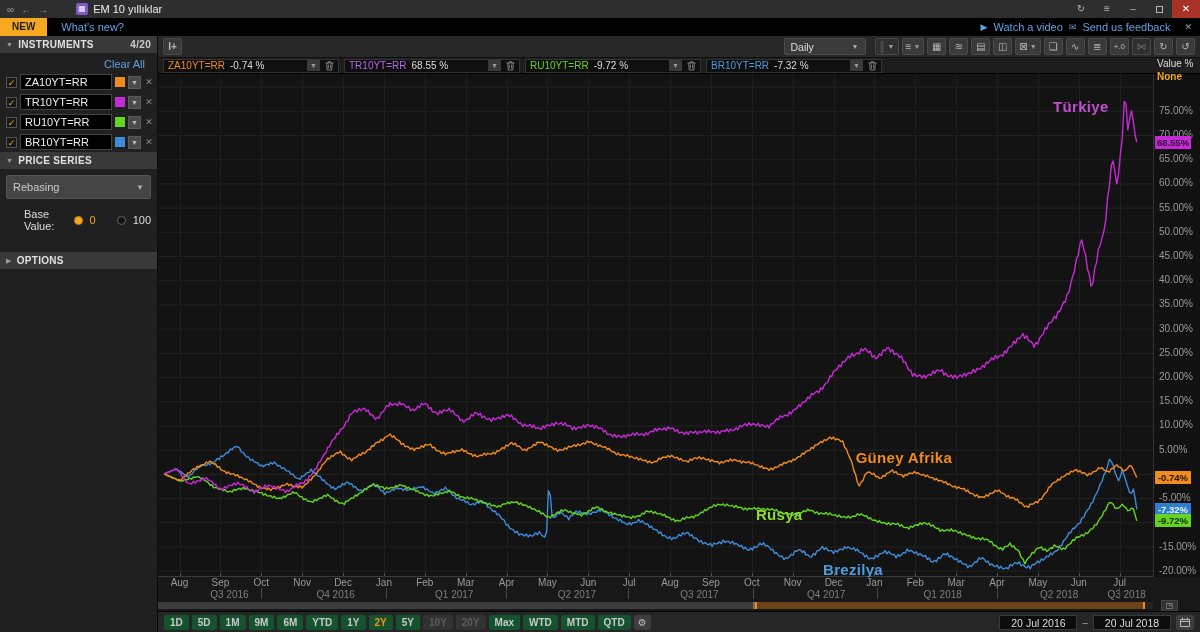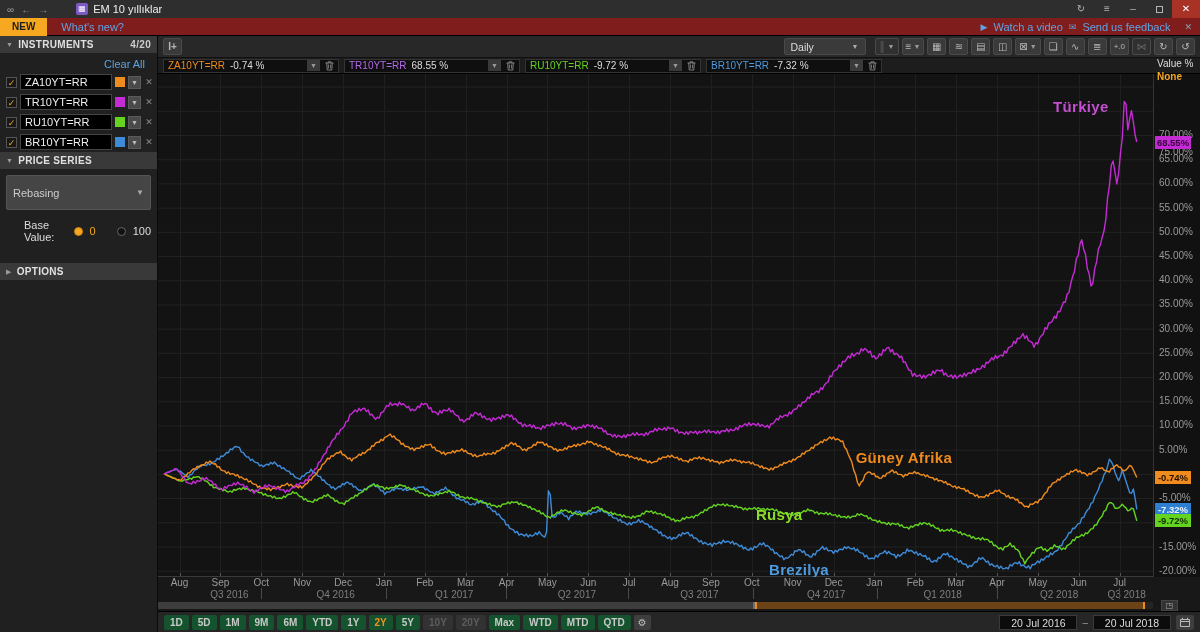--- a/index.html
+++ b/index.html
@@ -11,21 +11,21 @@
   .tb-left{display:flex;align-items:center;gap:7px;padding-left:7px}
   .navico{color:#9a9a9a;font-size:10px}
   .appicon{width:12px;height:12px;background:#7d59c4;border-radius:2px;color:#fff;font-size:8px;line-height:12px;text-align:center;margin-left:28px}
   .tb-title{margin-left:5px;color:#eee}
   .tb-right{margin-left:auto;display:flex;align-items:center}
   .wbtn{width:26px;height:18px;text-align:center;line-height:18px;color:#b5b5b5;font-size:10px}
   .wbtn.close{background:#a93226;color:#fff;width:28px}
   .sq{display:inline-block;width:7px;height:7px;border:1px solid #b5b5b5;vertical-align:middle}
 
   
-  .notifbar{height:18px;background:#7f1d1d;display:flex;align-items:center;font-size:11px;border-bottom:1px solid #000}
+  .notifbar{height:18px;background:#000000;display:flex;align-items:center;font-size:11px;border-bottom:1px solid #000}
   .newbadge{background:#f6a821;color:#1d1d1d;font-weight:700;font-size:10px;padding:0 12px;height:18px;line-height:18px}
   .nlink{color:#5ea2e2;margin-left:14px}
   .nb-right{margin-left:auto;display:flex;align-items:center;gap:6px;padding-right:8px}
   .nb-right .ic{color:#5ea2e2;font-size:9px}
   .nb-close{color:#8aa2b8;font-size:9px;margin-left:8px}
 
   
   .main{display:flex;height:596px}
   .sidebar{width:158px;background:#202020;border-right:1px solid #0a0a0a;flex:none;font-size:11px}
   .content{flex:1;display:flex;flex-direction:column;background:#181818;min-width:0}
@@ -37,21 +37,21 @@
   .clearall{color:#5ea2e2;text-align:right;padding:5px 12px 2px;font-size:11px}
   .irow{display:flex;align-items:center;gap:3px;padding:2px 3px 2px 6px}
   .chk{width:11px;height:11px;background:#181818;border:1px solid #555;color:#f6a821;font-size:9px;line-height:10px;text-align:center;flex:none}
   .iinput{flex:1;min-width:0;height:16px;background:#000;border:1px solid #444;color:#eee;font-size:11px;padding:0 4px}
   .swatch{width:10px;height:10px;flex:none}
   .chevbox{width:13px;height:13px;background:#4a4a4a;border:1px solid #5a5a5a;color:#bbb;font-size:7px;text-align:center;line-height:12px;flex:none}
   .xdel{color:#888;font-size:9px;width:10px;text-align:center;flex:none}
   .addrow{padding:2px 3px 7px 20px}
   .addinput{width:102px;height:16px;background:#0a0a0a;border:1px solid #3a3a3a;color:#ddd;font-size:11px;padding:0 4px}
   .addinput::placeholder{color:#666}
-  .dropdown{margin:6px;height:35px;background:#454545;border:1px solid #555;border-radius:2px;color:#ccc;display:flex;align-items:center;padding:0 6px;font-size:11px}
+  .dropdown{margin:6px;height:24px;background:#454545;border:1px solid #555;border-radius:2px;color:#ccc;display:flex;align-items:center;padding:0 6px;font-size:11px}
   .dd-ar{margin-left:auto;font-size:8px;color:#aaa}
   .bvrow{display:flex;align-items:center;gap:7px;padding:3px 6px 12px 24px;color:#ddd;font-size:11px}
   .radio{width:9px;height:9px;border-radius:50%;border:1px solid #666;background:#111;flex:none}
   .radio.sel{background:#f6a821;border-color:#c87f12}
   .bv0{color:#f6a821}
   .gap8{height:8px}
 
   
   .ctoolbar{height:22px;background:#282828;display:flex;align-items:center;padding:0 5px;gap:2px;border-bottom:1px solid #101010}
   .tbtn{height:17px;min-width:19px;background:#3a3a3a;border:1px solid #4a4a4a;border-radius:2px;color:#b8b8b8;font-size:10px;display:flex;align-items:center;justify-content:center;padding:0 3px;gap:2px}
@@ -374,26 +374,26 @@
               <line x1="962.5" y1="499" x2="962.5" y2="503" stroke="#555" stroke-width="1"></line>
               <line x1="0" y1="502.5" x2="995" y2="502.5" stroke="#3a3a3a" stroke-width="1"></line>
               <path d="M6.0 399.9L7.8 399.2L9.7 398.2L11.5 397.8L13.4 396.8L15.2 396.3L17.0 395.8L18.9 395.0L20.7 397.2L22.6 397.2L24.4 399.2L26.2 400.4L28.1 400.8L29.9 403.5L31.8 400.8L33.6 400.6L35.4 397.9L37.3 395.6L39.1 395.4L40.9 391.9L42.8 392.7L44.6 391.1L46.5 391.1L48.3 391.7L50.1 389.4L52.0 390.9L53.8 388.2L55.7 388.1L57.5 387.0L59.3 384.4L61.2 385.4L63.0 382.0L64.9 382.5L66.7 380.7L68.5 378.5L70.4 378.8L72.2 375.0L74.1 375.7L75.9 373.4L77.7 372.5L79.6 373.0L81.4 373.4L83.3 378.1L85.1 378.4L86.9 381.0L88.8 383.1L90.6 383.0L92.5 386.5L94.3 385.3L96.1 387.6L98.0 388.6L99.8 388.8L101.6 391.9L103.5 391.0L105.3 392.7L107.2 391.1L109.0 390.1L110.8 391.0L112.7 388.4L114.5 390.1L116.4 388.1L118.2 390.0L120.0 392.2L121.9 391.5L123.7 394.6L125.6 393.7L127.4 395.8L129.2 397.1L131.1 397.1L132.9 400.4L134.8 399.9L136.6 402.9L138.4 403.8L140.3 404.4L142.1 405.5L144.0 401.9L145.8 402.4L147.6 399.9L149.5 398.6L151.3 398.4L153.1 395.1L155.0 398.7L156.8 398.5L158.7 400.6L160.5 402.4L162.3 402.4L164.2 406.3L166.0 406.0L167.9 408.9L169.7 410.3L171.5 410.8L173.4 414.1L175.2 412.9L177.1 415.6L178.9 414.1L180.7 412.5L182.6 412.7L184.4 409.6L186.3 410.8L188.1 408.5L189.9 408.1L191.8 410.2L193.6 409.6L195.5 413.1L197.3 412.4L199.1 414.9L201.0 416.4L202.8 416.0L204.7 417.5L206.5 414.6L208.3 415.3L210.2 413.5L212.0 411.5L213.8 411.7L215.7 409.6L217.5 412.6L219.4 412.6L221.2 414.2L223.0 416.9L224.9 416.6L226.7 420.5L228.6 418.0L230.4 418.1L232.2 417.6L234.1 415.1L235.9 416.4L237.8 413.5L239.6 414.6L241.4 414.8L243.3 414.4L245.1 416.6L247.0 414.5L248.8 416.6L250.6 415.9L252.5 415.2L254.3 415.9L256.2 413.3L258.0 415.1L259.8 413.2L261.7 413.2L263.5 413.2L265.4 412.7L267.2 415.9L269.0 414.9L270.9 417.0L272.7 418.1L274.5 418.1L276.4 420.7L278.2 417.6L280.1 418.5L281.9 416.8L283.7 415.3L285.6 416.0L287.4 413.0L289.3 416.1L291.1 416.5L292.9 418.6L294.8 421.5L296.6 421.2L298.5 424.9L300.3 424.1L302.1 425.6L304.0 426.4L305.8 425.5L307.7 428.7L309.5 427.5L311.3 430.4L313.2 430.8L315.0 429.5L316.9 430.9L318.7 427.9L320.5 429.3L322.4 427.5L324.2 426.7L326.1 429.2L327.9 428.9L329.7 433.2L331.6 433.2L333.4 435.4L335.2 437.5L337.1 437.0L338.9 440.8L340.8 440.0L342.6 443.2L344.4 445.2L346.3 446.2L348.1 451.0L350.0 450.6L351.8 454.4L353.6 455.1L355.5 455.8L357.3 458.8L359.2 457.4L361.0 461.1L362.8 460.0L364.7 460.6L366.5 462.1L368.4 460.1L370.2 463.0L372.0 460.8L373.9 462.2L375.7 461.4L377.6 458.8L379.4 460.7L381.2 457.6L383.1 460.4L384.9 462.1L386.8 463.0L388.6 457.8L390.4 416.8L392.3 421.1L394.1 442.5L395.9 443.2L397.8 442.8L399.6 439.0L401.5 440.1L403.3 438.1L405.1 440.3L407.0 442.4L408.8 441.9L410.7 445.8L412.5 441.7L414.3 441.5L416.2 439.8L418.0 436.9L419.9 438.8L421.7 437.0L423.5 439.5L425.4 438.8L427.2 438.6L429.1 440.7L430.9 438.8L432.7 440.5L434.6 438.2L436.4 438.1L438.3 438.6L440.1 436.0L441.9 437.6L443.8 435.0L445.6 437.2L447.4 438.6L449.3 438.2L451.1 441.7L453.0 440.6L454.8 443.6L456.6 444.1L458.5 444.1L460.3 446.9L462.2 445.2L464.0 448.4L465.8 448.2L467.7 449.5L469.5 450.9L471.4 448.5L473.2 450.8L475.0 448.4L476.9 448.5L478.7 448.1L480.6 445.4L482.4 448.5L484.2 446.8L486.1 449.1L487.9 450.0L489.8 450.0L491.6 453.4L493.4 452.1L495.3 455.4L497.1 455.5L499.0 456.2L500.8 459.1L502.6 457.9L504.5 461.9L506.3 461.3L508.1 462.7L510.0 464.5L511.8 462.8L513.7 465.7L515.5 463.4L517.3 464.5L519.2 463.1L521.0 460.3L522.9 462.0L524.7 458.7L526.5 460.1L528.4 458.8L530.2 458.5L532.1 462.0L533.9 460.6L535.7 464.2L537.6 463.9L539.4 465.3L541.3 468.0L543.1 466.5L544.9 470.0L546.8 468.4L548.6 469.8L550.5 470.8L552.3 469.4L554.1 472.4L556.0 469.0L557.8 470.1L559.7 469.4L561.5 467.9L563.3 469.7L565.2 466.1L567.0 468.3L568.8 467.5L570.7 467.4L572.5 469.4L574.4 467.2L576.2 470.4L578.0 469.2L579.9 470.7L581.7 472.6L583.6 471.2L585.4 474.9L587.2 473.2L589.1 475.6L590.9 476.3L592.8 474.0L594.6 475.9L596.4 472.4L598.3 473.6L600.1 471.6L602.0 469.3L603.8 470.9L605.6 468.8L607.5 472.1L609.3 471.5L611.2 473.0L613.0 475.9L614.8 475.2L616.7 479.6L618.5 478.7L620.4 481.1L622.2 482.7L624.0 481.9L625.9 485.7L627.7 483.6L629.5 484.3L631.4 482.8L633.2 480.3L635.1 481.2L636.9 476.7L638.7 477.4L640.6 475.6L642.4 475.8L644.3 478.4L646.1 476.9L647.9 481.1L649.8 480.6L651.6 482.8L653.5 483.1L655.3 479.6L657.1 481.0L659.0 476.7L660.8 476.5L662.7 474.8L664.5 472.3L666.3 475.6L668.2 473.7L670.0 476.7L671.9 476.6L673.7 476.6L675.5 479.4L677.4 476.3L679.2 478.0L681.1 475.5L682.9 475.2L684.7 475.9L686.6 472.7L688.4 474.5L690.2 472.7L692.1 474.4L693.9 475.2L695.8 473.7L697.6 477.0L699.4 475.1L701.3 478.1L703.1 478.9L705.0 479.2L706.8 482.9L708.6 481.2L710.5 484.9L712.3 484.5L714.2 484.2L716.0 484.9L717.8 481.3L719.7 483.1L721.5 480.0L723.4 479.4L725.2 478.8L727.0 476.7L728.9 479.8L730.7 477.5L732.6 479.7L734.4 480.6L736.2 480.4L738.1 484.0L739.9 480.6L741.8 482.3L743.6 480.4L745.4 478.6L747.3 479.2L749.1 475.0L750.9 477.4L752.8 476.3L754.6 477.4L756.5 479.4L758.3 477.8L760.1 481.3L762.0 479.5L763.8 481.4L765.7 482.4L767.5 481.5L769.3 485.4L771.2 484.0L773.0 487.5L774.9 488.0L776.7 486.3L778.5 487.7L780.4 483.4L782.2 484.4L784.1 481.3L785.9 479.6L787.7 480.9L789.6 479.1L791.4 483.0L793.3 481.9L795.1 483.8L796.9 485.7L798.8 484.5L800.6 488.3L802.4 486.5L804.3 489.3L806.1 490.3L808.0 490.1L809.8 493.8L811.6 491.4L813.5 492.5L815.3 489.9L817.2 487.7L819.0 488.0L820.8 483.7L822.7 485.3L824.5 483.6L826.4 485.4L828.2 488.1L830.0 487.1L831.9 491.3L833.7 489.8L835.6 492.0L837.4 492.7L839.2 491.2L841.1 494.5L842.9 492.1L844.8 494.8L846.6 494.6L848.4 493.6L850.3 494.8L852.1 490.5L854.0 492.0L855.8 489.4L857.6 488.7L859.5 489.8L861.3 487.7L863.1 492.0L865.0 490.8L866.8 492.6L868.7 493.8L870.5 491.8L872.3 494.8L874.2 490.5L876.0 490.9L877.9 489.4L879.7 487.0L881.5 488.7L883.4 484.9L885.2 486.3L887.1 483.9L888.9 482.1L890.7 482.8L892.6 478.9L894.4 480.7L896.3 477.9L898.1 477.0L899.9 476.1L901.8 471.6L903.6 471.9L905.5 466.7L907.3 465.2L909.1 462.6L911.0 458.5L912.8 458.8L914.7 454.3L916.5 454.5L918.3 452.1L920.2 449.6L922.0 449.4L923.8 444.0L925.7 443.4L927.5 439.0L929.4 436.1L931.2 434.4L933.0 429.4L934.9 428.4L936.7 422.5L938.6 419.3L940.4 415.5L942.2 409.8L944.1 407.3L945.9 400.9L947.8 398.1L949.6 392.2L951.4 385.2L953.3 387.6L955.1 391.3L957.0 398.3L958.8 402.8L960.6 406.7L962.5 402.2L964.3 395.9L966.2 401.7L968.0 407.2L969.8 413.0L971.7 418.7L973.5 419.3L975.4 415.0L977.2 424.8L978.8 435.3" fill="none" stroke="#3e8bd8" stroke-width="1.4" stroke-linejoin="round"></path>
               <path d="M6.0 399.9L7.8 400.7L9.7 401.4L11.5 402.3L13.4 402.7L15.2 404.0L17.0 404.5L18.9 405.5L20.7 406.9L22.6 406.6L24.4 407.3L26.2 405.7L28.1 405.7L29.9 405.6L31.8 404.0L33.6 405.3L35.4 403.0L37.3 403.4L39.1 402.7L40.9 402.6L42.8 404.9L44.6 403.9L46.5 406.6L48.3 407.1L50.1 408.4L52.0 411.2L53.8 410.8L55.7 413.9L57.5 413.3L59.3 414.2L61.2 415.4L63.0 414.3L64.9 416.8L66.7 415.6L68.5 417.3L70.4 418.0L72.2 417.0L74.1 418.2L75.9 415.5L77.7 416.3L79.6 415.2L81.4 414.3L83.3 415.6L85.1 413.5L86.9 415.2L88.8 414.5L90.6 415.4L92.5 417.0L94.3 415.6L96.1 417.9L98.0 416.6L99.8 417.8L101.6 418.9L103.5 418.4L105.3 421.1L107.2 419.8L109.0 421.7L110.8 422.0L112.7 421.6L114.5 423.8L116.4 422.3L118.2 424.6L120.0 424.3L121.9 424.0L123.7 424.7L125.6 422.1L127.4 423.3L129.2 420.8L131.1 420.3L132.9 420.1L134.8 417.8L136.6 419.4L138.4 418.7L140.3 421.2L142.1 422.6L144.0 422.8L145.8 425.8L147.6 424.7L149.5 427.2L151.3 427.3L153.1 427.6L155.0 428.3L156.8 425.5L158.7 426.7L160.5 424.7L162.3 424.0L164.2 424.0L166.0 421.3L167.9 422.5L169.7 420.3L171.5 422.3L173.4 424.0L175.2 424.1L177.1 427.4L178.9 426.5L180.7 428.8L182.6 429.1L184.4 428.9L186.3 430.6L188.1 426.9L189.9 427.4L191.8 425.2L193.6 423.9L195.5 424.1L197.3 421.1L199.1 422.0L201.0 419.3L202.8 418.6L204.7 417.8L206.5 415.1L208.3 415.8L210.2 412.8L212.0 412.6L213.8 411.1L215.7 410.0L217.5 412.3L219.4 410.7L221.2 412.7L223.0 412.6L224.9 413.0L226.7 415.5L228.6 413.3L230.4 415.1L232.2 413.6L234.1 413.5L235.9 413.9L237.8 411.6L239.6 412.9L241.4 410.7L243.3 411.1L245.1 412.2L247.0 411.8L248.8 414.4L250.6 413.2L252.5 415.2L254.3 415.3L256.2 415.3L258.0 417.7L259.8 416.6L261.7 419.1L263.5 418.9L265.4 419.7L267.2 421.6L269.0 420.2L270.9 422.5L272.7 421.1L274.5 421.7L276.4 421.9L278.2 419.7L280.1 421.1L281.9 418.8L283.7 419.5L285.6 418.9L287.4 417.5L289.3 418.7L291.1 416.2L292.9 418.0L294.8 418.2L296.6 418.9L298.5 421.4L300.3 420.5L302.1 423.3L304.0 422.7L305.8 423.4L307.7 424.6L309.5 422.9L311.3 425.0L313.2 423.5L315.0 424.9L316.9 425.7L318.7 425.3L320.5 428.0L322.4 426.6L324.2 428.7L326.1 428.8L327.9 428.6L329.7 430.8L331.6 429.2L333.4 431.8L335.2 431.2L337.1 431.7L338.9 433.2L340.8 431.5L342.6 432.9L344.4 430.2L346.3 430.0L348.1 429.9L350.0 427.9L351.8 429.8L353.6 427.7L355.5 428.7L357.3 428.2L359.2 428.0L361.0 430.5L362.8 429.0L364.7 431.3L366.5 431.0L368.4 431.4L370.2 433.6L372.0 432.4L373.9 435.4L375.7 434.7L377.6 435.9L379.4 437.5L381.2 436.6L383.1 439.8L384.9 439.0L386.8 441.4L388.6 442.8L390.4 442.5L392.3 444.0L394.1 441.0L395.9 441.6L397.8 439.8L399.6 438.0L401.5 438.7L403.3 435.8L405.1 437.2L407.0 435.8L408.8 436.6L410.7 438.4L412.5 437.1L414.3 439.8L416.2 438.5L418.0 439.7L419.9 440.7L421.7 439.8L423.5 442.1L425.4 439.3L427.2 439.8L429.1 438.5L430.9 436.4L432.7 437.0L434.6 433.7L436.4 434.6L438.3 433.0L440.1 432.9L441.9 435.4L443.8 434.5L445.6 437.7L447.4 437.0L449.3 438.1L451.1 439.3L453.0 438.0L454.8 440.6L456.6 439.1L458.5 440.6L460.3 441.2L462.2 440.5L464.0 442.9L465.8 441.1L467.7 443.1L469.5 442.9L471.4 442.9L473.2 444.5L475.0 441.9L476.9 443.7L478.7 442.1L480.6 441.7L482.4 442.0L484.2 439.1L486.1 440.0L487.9 437.0L489.8 437.5L491.6 438.0L493.4 436.8L495.3 439.4L497.1 437.8L499.0 439.7L500.8 439.9L502.6 439.4L504.5 441.6L506.3 440.2L508.1 443.0L510.0 442.9L511.8 443.8L513.7 446.0L515.5 444.7L517.3 447.5L519.2 446.2L521.0 447.0L522.9 446.6L524.7 443.9L526.5 445.4L528.4 442.9L530.2 443.8L532.1 443.6L533.9 442.2L535.7 443.9L537.6 441.1L539.4 441.7L541.3 439.9L543.1 438.2L544.9 438.7L546.8 435.5L548.6 436.6L550.5 434.2L552.3 433.3L554.1 433.2L556.0 430.7L557.8 432.3L559.7 430.1L561.5 430.8L563.3 431.1L565.2 429.9L567.0 432.1L568.8 430.1L570.7 431.7L572.5 431.9L574.4 431.4L576.2 433.4L578.0 431.5L579.9 433.7L581.7 433.2L583.6 433.7L585.4 435.7L587.2 434.1L589.1 436.1L590.9 434.3L592.8 434.7L594.6 435.1L596.4 433.4L598.3 435.6L600.1 433.7L602.0 435.0L603.8 435.2L605.6 434.5L607.5 436.6L609.3 434.4L611.2 436.0L613.0 435.3L614.8 435.0L616.7 437.0L618.5 435.6L620.4 438.4L622.2 437.7L624.0 438.7L625.9 440.1L627.7 438.6L629.5 441.1L631.4 439.5L633.2 440.7L635.1 441.3L636.9 439.6L638.7 441.3L640.6 438.5L642.4 439.4L644.3 438.1L646.1 436.6L647.9 437.7L649.8 435.0L651.6 436.8L653.5 436.3L655.3 437.1L657.1 439.2L659.0 437.8L660.8 440.4L662.7 438.9L664.5 439.5L666.3 440.0L668.2 438.4L670.0 440.8L671.9 439.1L673.7 440.9L675.5 441.2L677.4 440.6L679.2 442.9L681.1 441.1L682.9 443.3L684.7 442.9L686.6 442.5L688.4 444.0L690.2 442.0L692.1 444.1L693.9 442.4L695.8 442.2L697.6 442.4L699.4 439.7L701.3 441.3L703.1 439.7L705.0 441.2L706.8 442.1L708.6 441.7L710.5 444.8L712.3 443.6L714.2 446.1L716.0 446.3L717.8 446.2L719.7 448.4L721.5 446.6L723.4 449.1L725.2 448.5L727.0 448.9L728.9 450.5L730.7 448.6L732.6 451.0L734.4 449.1L736.2 449.8L738.1 450.5L739.9 449.2L741.8 452.1L743.6 450.8L745.4 453.1L747.3 453.7L749.1 453.2L750.9 455.0L752.8 452.1L754.6 453.2L756.5 451.5L758.3 450.6L760.1 451.5L762.0 448.8L763.8 450.6L765.7 448.6L767.5 449.1L769.3 450.5L771.2 449.2L773.0 452.2L774.9 451.0L776.7 453.2L778.5 454.5L780.4 454.2L782.2 457.3L784.1 455.4L785.9 457.2L787.7 456.4L789.6 455.5L791.4 457.1L793.3 454.8L795.1 457.3L796.9 456.4L798.8 457.1L800.6 459.1L802.4 457.8L804.3 460.8L806.1 459.5L808.0 460.9L809.8 462.0L811.6 461.1L813.5 464.1L815.3 462.6L817.2 464.7L819.0 464.7L820.8 463.9L822.7 465.9L824.5 463.6L826.4 465.8L828.2 465.2L830.0 465.6L831.9 468.2L833.7 467.5L835.6 471.5L837.4 471.2L839.2 473.0L841.1 474.9L842.9 473.7L844.8 476.1L846.6 472.6L848.4 472.6L850.3 471.6L852.1 469.0L854.0 472.8L855.8 471.8L857.6 475.1L859.5 475.7L861.3 477.7L863.1 483.3L865.0 484.8L866.8 489.9L868.7 486.1L870.5 483.8L872.3 482.3L874.2 478.4L876.0 479.2L877.9 475.2L879.7 474.2L881.5 473.8L883.4 472.8L885.2 476.1L887.1 474.7L888.9 477.4L890.7 475.9L892.6 473.7L894.4 474.5L896.3 470.8L898.1 472.8L899.9 472.6L901.8 473.3L903.6 475.7L905.5 474.0L907.3 475.1L909.1 471.7L911.0 470.5L912.8 469.4L914.7 465.7L916.5 466.5L918.3 463.0L920.2 463.3L922.0 462.4L923.8 460.6L925.7 462.0L927.5 458.8L929.4 459.6L931.2 457.3L933.0 454.9L934.9 454.8L936.7 450.9L938.6 451.0L940.4 446.9L942.2 444.2L944.1 442.3L945.9 437.4L947.8 436.2L949.6 431.0L951.4 428.6L953.3 428.8L955.1 430.0L957.0 434.2L958.8 434.2L960.6 434.0L962.5 432.2L964.3 430.2L966.2 432.7L968.0 433.9L969.8 436.8L971.7 436.2L973.5 434.1L975.4 435.0L977.2 441.2L978.8 446.9" fill="none" stroke="#64d420" stroke-width="1.4" stroke-linejoin="round"></path>
               <path d="M6.0 399.9L7.8 400.7L9.7 401.8L11.5 402.4L13.4 403.4L15.2 404.3L17.0 404.4L18.9 405.9L20.7 405.4L22.6 406.5L24.4 404.6L26.2 402.2L28.1 402.1L29.9 398.9L31.8 398.9L33.6 396.5L35.4 394.8L37.3 395.3L39.1 392.3L40.9 393.5L42.8 391.2L44.6 390.8L46.5 390.7L48.3 388.0L50.1 389.1L52.0 387.1L53.8 388.9L55.7 390.0L57.5 389.8L59.3 393.2L61.2 392.6L63.0 395.8L64.9 396.6L66.7 397.0L68.5 399.4L70.4 397.9L72.2 400.3L74.1 399.6L75.9 400.1L77.7 401.9L79.6 400.7L81.4 403.7L83.3 402.9L85.1 404.5L86.9 405.7L88.8 405.0L90.6 408.0L92.5 406.9L94.3 409.3L96.1 410.2L98.0 410.4L99.8 413.4L101.6 412.1L103.5 414.5L105.3 414.0L107.2 413.9L109.0 415.7L110.8 414.0L112.7 416.6L114.5 414.4L116.4 414.3L118.2 414.7L120.0 412.4L121.9 414.0L123.7 411.3L125.6 411.6L127.4 410.8L129.2 409.2L131.1 411.8L132.9 410.3L134.8 412.5L136.6 412.3L138.4 412.0L140.3 413.8L142.1 411.8L144.0 414.0L145.8 412.0L147.6 410.0L149.5 409.3L151.3 405.7L153.1 406.2L155.0 402.7L156.8 401.4L158.7 399.6L160.5 395.7L162.3 395.3L164.2 390.7L166.0 389.7L167.9 387.2L169.7 384.2L171.5 385.0L173.4 381.6L175.2 382.3L177.1 380.1L178.9 378.7L180.7 379.1L182.6 377.1L184.4 380.8L186.3 380.7L188.1 382.7L189.9 384.8L191.8 384.0L193.6 387.0L195.5 384.1L197.3 383.9L199.1 382.6L201.0 380.2L202.8 381.4L204.7 378.5L206.5 379.6L208.3 377.5L210.2 375.5L212.0 375.6L213.8 371.7L215.7 372.2L217.5 369.2L219.4 368.1L221.2 368.3L223.0 365.3L224.9 366.6L226.7 363.3L228.6 362.7L230.4 361.5L232.2 360.0L234.1 363.2L235.9 361.9L237.8 364.8L239.6 366.0L241.4 366.7L243.3 370.3L245.1 369.3L247.0 372.5L248.8 372.4L250.6 373.0L252.5 375.2L254.3 373.9L256.2 376.5L258.0 374.2L259.8 374.2L261.7 374.3L263.5 371.7L265.4 373.3L267.2 370.5L269.0 371.1L270.9 370.7L272.7 370.2L274.5 373.9L276.4 373.2L278.2 376.5L280.1 376.9L281.9 377.4L283.7 379.7L285.6 378.0L287.4 380.8L289.3 379.0L291.1 378.6L292.9 379.1L294.8 376.8L296.6 378.7L298.5 376.5L300.3 377.0L302.1 376.8L304.0 374.8L305.8 377.6L307.7 376.4L309.5 379.1L311.3 379.7L313.2 379.7L315.0 382.3L316.9 380.5L318.7 382.9L320.5 382.1L322.4 381.1L324.2 381.7L326.1 379.1L327.9 381.1L329.7 379.3L331.6 379.9L333.4 380.4L335.2 378.3L337.1 380.0L338.9 376.8L340.8 377.0L342.6 375.7L344.4 373.5L346.3 374.6L348.1 371.2L350.0 372.0L351.8 369.9L353.6 368.4L355.5 370.7L357.3 369.2L359.2 372.4L361.0 372.1L362.8 373.8L364.7 376.3L366.5 375.0L368.4 376.8L370.2 374.0L372.0 374.0L373.9 373.0L375.7 370.3L377.6 371.3L379.4 367.9L381.2 368.7L383.1 368.3L384.9 368.5L386.8 371.3L388.6 369.8L390.4 372.8L392.3 372.4L394.1 373.3L395.9 375.6L397.8 374.6L399.6 377.3L401.5 375.5L403.3 376.0L405.1 376.1L407.0 373.7L408.8 375.2L410.7 372.2L412.5 373.0L414.3 372.4L416.2 370.8L418.0 372.5L419.9 369.9L421.7 371.6L423.5 370.2L425.4 369.2L427.2 370.1L429.1 367.0L430.9 368.5L432.7 367.6L434.6 368.9L436.4 370.7L438.3 369.5L440.1 372.5L441.9 371.0L443.8 372.6L445.6 373.3L447.4 372.6L449.3 375.6L451.1 374.3L453.0 377.2L454.8 377.8L456.6 378.2L458.5 380.8L460.3 379.1L462.2 381.6L464.0 380.6L465.8 380.8L467.7 382.2L469.5 380.6L471.4 383.4L473.2 382.2L475.0 383.5L476.9 384.6L478.7 383.5L480.6 386.1L482.4 384.3L484.2 386.2L486.1 386.5L487.9 386.2L489.8 388.8L491.6 387.0L493.4 389.1L495.3 388.2L497.1 387.4L499.0 387.5L500.8 384.2L502.6 385.4L504.5 383.2L506.3 383.1L508.1 383.5L510.0 381.4L511.8 383.2L513.7 381.2L515.5 383.1L517.3 383.8L519.2 383.2L521.0 385.9L522.9 384.5L524.7 386.9L526.5 386.9L528.4 386.8L530.2 388.2L532.1 385.1L533.9 386.3L535.7 384.3L537.6 383.9L539.4 384.8L541.3 382.8L543.1 385.2L544.9 383.4L546.8 384.9L548.6 386.0L550.5 385.0L552.3 387.6L554.1 385.8L556.0 387.6L557.8 387.8L559.7 387.5L561.5 389.9L563.3 387.5L565.2 388.9L567.0 387.3L568.8 386.5L570.7 387.4L572.5 385.0L574.4 387.0L576.2 385.5L578.0 386.0L579.9 387.5L581.7 386.5L583.6 389.1L585.4 387.3L587.2 388.5L589.1 388.5L590.9 387.5L592.8 389.9L594.6 388.3L596.4 390.7L598.3 390.9L600.1 391.1L602.0 393.4L603.8 391.9L605.6 394.5L607.5 393.8L609.3 394.6L611.2 396.2L613.0 394.0L614.8 395.7L616.7 393.3L618.5 393.3L620.4 392.7L622.2 390.3L624.0 391.4L625.9 388.5L627.7 389.4L629.5 388.2L631.4 386.7L633.2 388.0L635.1 385.1L636.9 386.1L638.7 384.0L640.6 382.6L642.4 382.6L644.3 379.2L646.1 380.2L647.9 377.4L649.8 376.8L651.6 376.4L653.5 373.4L655.3 374.4L657.1 370.9L659.0 370.9L660.8 369.7L662.7 367.4L664.5 368.7L666.3 365.5L668.2 366.6L670.0 364.8L671.9 363.1L673.7 365.0L675.5 363.1L677.4 365.8L679.2 364.8L681.1 365.7L682.9 367.6L684.7 366.9L686.6 373.3L688.4 375.3L690.2 380.3L692.1 384.4L693.9 388.3L695.8 396.4L697.6 400.5L699.4 408.2L701.3 412.0L703.1 408.1L705.0 406.6L706.8 401.1L708.6 399.3L710.5 397.9L712.3 398.5L714.2 400.4L716.0 399.4L717.8 402.7L719.7 402.5L721.5 404.4L723.4 404.1L725.2 401.5L727.0 402.4L728.9 399.1L730.7 398.9L732.6 397.4L734.4 395.9L736.2 398.8L738.1 397.7L739.9 400.3L741.8 400.4L743.6 400.8L745.4 403.0L747.3 400.3L749.1 401.4L750.9 399.3L752.8 399.1L754.6 399.6L756.5 397.6L758.3 399.5L760.1 398.7L762.0 400.4L763.8 401.2L765.7 400.3L767.5 402.7L769.3 401.1L771.2 403.3L773.0 403.6L774.9 403.7L776.7 406.0L778.5 404.5L780.4 407.0L782.2 406.4L784.1 407.0L785.9 408.8L787.7 407.7L789.6 410.7L791.4 410.0L793.3 411.7L795.1 413.0L796.9 412.0L798.8 414.5L800.6 412.7L802.4 414.4L804.3 414.7L806.1 414.5L808.0 417.4L809.8 416.2L811.6 419.2L813.5 419.3L815.3 419.9L817.2 422.2L819.0 420.7L820.8 423.5L822.7 422.7L824.5 423.0L826.4 423.3L828.2 420.8L830.0 422.3L831.9 419.3L833.7 419.4L835.6 418.5L837.4 416.2L839.2 417.6L841.1 415.9L842.9 418.7L844.8 419.4L846.6 420.0L848.4 422.9L850.3 421.5L852.1 424.3L854.0 423.5L855.8 423.9L857.6 426.0L859.5 425.2L861.3 428.9L863.1 428.5L865.0 430.7L866.8 432.7L868.7 432.1L870.5 433.3L872.3 429.9L874.2 430.4L876.0 429.3L877.9 427.6L879.7 428.9L881.5 425.4L883.4 425.3L885.2 422.0L887.1 419.2L888.9 418.0L890.7 413.1L892.6 412.7L894.4 409.4L896.3 408.4L898.1 407.9L899.9 405.1L901.8 406.1L903.6 402.9L905.5 402.7L907.3 401.7L909.1 399.4L911.0 400.3L912.8 397.2L914.7 397.9L916.5 396.3L918.3 395.5L920.2 398.0L922.0 396.6L923.8 399.2L925.7 398.7L927.5 399.7L929.4 401.8L931.2 399.3L933.0 400.4L934.9 397.8L936.7 397.5L938.6 396.7L940.4 393.8L942.2 394.6L944.1 393.6L945.9 396.0L947.8 396.8L949.6 397.2L951.4 398.2L953.3 394.5L955.1 394.5L957.0 392.0L958.8 390.8L960.6 393.0L962.5 393.2L964.3 396.0L966.2 396.8L968.0 395.9L969.8 394.0L971.7 391.4L973.5 392.4L975.4 396.0L977.2 400.0L978.8 403.5" fill="none" stroke="#f08b1e" stroke-width="1.4" stroke-linejoin="round"></path>
               <path d="M6.0 399.9L7.8 399.2L9.7 398.6L11.5 397.8L13.4 396.6L15.2 396.4L17.0 394.5L18.9 395.6L20.7 397.5L22.6 399.5L24.4 403.1L26.2 403.7L28.1 408.0L29.9 408.9L31.8 409.4L33.6 410.0L35.4 407.2L37.3 409.4L39.1 406.7L40.9 407.2L42.8 406.8L44.6 404.1L46.5 405.6L48.3 403.4L50.1 406.0L52.0 406.7L53.8 407.1L55.7 410.9L57.5 410.0L59.3 414.0L61.2 414.1L63.0 415.1L64.9 416.0L66.7 412.6L68.5 414.3L70.4 411.4L72.2 411.4L74.1 411.5L75.9 409.0L77.7 411.1L79.6 408.0L81.4 410.2L83.3 410.9L85.1 410.3L86.9 413.7L88.8 412.2L90.6 415.8L92.5 416.1L94.3 416.7L96.1 419.4L98.0 415.9L99.8 417.4L101.6 414.5L103.5 413.7L105.3 413.9L107.2 410.9L109.0 413.3L110.8 410.8L112.7 412.0L114.5 413.2L116.4 412.2L118.2 415.4L120.0 413.4L121.9 415.8L123.7 415.9L125.6 415.7L127.4 418.6L129.2 416.0L131.1 417.4L132.9 414.9L134.8 413.4L136.6 413.6L138.4 409.9L140.3 411.5L142.1 408.8L144.0 409.3L145.8 409.1L147.6 405.6L149.5 406.5L151.3 402.1L153.1 401.3L155.0 398.7L156.8 395.0L158.7 394.3L160.5 388.5L162.3 387.7L164.2 383.7L166.0 380.3L167.9 379.1L169.7 373.2L171.5 372.8L173.4 367.9L175.2 365.5L177.1 364.2L178.9 359.3L180.7 360.1L182.6 355.3L184.4 354.6L186.3 352.2L188.1 347.4L189.9 347.2L191.8 340.7L193.6 339.9L195.5 337.7L197.3 335.9L199.1 337.9L201.0 334.3L202.8 336.8L204.7 334.6L206.5 334.2L208.3 337.5L210.2 336.0L212.0 341.0L213.8 340.2L215.7 343.0L217.5 345.4L219.4 343.1L221.2 344.1L223.0 338.7L224.9 338.1L226.7 335.3L228.6 331.5L230.4 332.5L232.2 328.6L234.1 331.4L235.9 330.2L237.8 329.8L239.6 331.8L241.4 328.1L243.3 330.9L245.1 329.7L247.0 331.3L248.8 333.7L250.6 332.2L252.5 336.8L254.3 335.0L256.2 336.7L258.0 335.4L259.8 332.0L261.7 333.6L263.5 329.2L265.4 330.8L267.2 329.4L269.0 330.1L270.9 334.8L272.7 333.5L274.5 338.2L276.4 337.6L278.2 338.6L280.1 340.8L281.9 336.8L283.7 339.1L285.6 335.8L287.4 336.5L289.3 336.8L291.1 334.2L292.9 338.0L294.8 336.5L296.6 340.2L298.5 341.5L300.3 342.0L302.1 346.6L304.0 345.5L305.8 348.2L307.7 346.1L309.5 344.6L311.3 345.3L313.2 340.5L315.0 342.0L316.9 338.3L318.7 339.2L320.5 340.9L322.4 339.3L324.2 343.7L326.1 342.0L327.9 344.6L329.7 345.5L331.6 344.3L333.4 347.5L335.2 343.8L337.1 345.7L338.9 344.4L340.8 343.2L342.6 345.1L344.4 341.3L346.3 343.6L348.1 340.8L350.0 340.6L351.8 342.7L353.6 340.9L355.5 345.4L357.3 344.4L359.2 347.3L361.0 349.4L362.8 348.7L364.7 352.7L366.5 350.1L368.4 352.3L370.2 351.8L372.0 350.7L373.9 353.6L375.7 351.0L377.6 354.4L379.4 353.6L381.2 354.0L383.1 355.6L384.9 351.8L386.8 354.0L388.6 351.0L390.4 351.3L392.3 351.9L394.1 349.2L395.9 351.8L397.8 348.2L399.6 349.9L401.5 350.1L403.3 348.5L405.1 351.4L407.0 348.6L408.8 351.7L410.7 351.7L412.5 352.2L414.3 355.7L416.2 353.0L418.0 355.7L419.9 353.4L421.7 353.2L423.5 354.1L425.4 351.0L427.2 353.7L429.1 350.7L430.9 351.5L432.7 352.6L434.6 351.1L436.4 354.4L438.3 351.7L440.1 354.2L441.9 354.3L443.8 354.1L445.6 358.0L447.4 356.5L449.3 360.4L451.1 360.1L453.0 360.7L454.8 362.9L456.6 360.4L458.5 363.4L460.3 361.3L462.2 362.4L464.0 363.6L465.8 360.9L467.7 363.6L469.5 360.4L471.4 361.6L473.2 361.0L475.0 359.1L476.9 361.5L478.7 358.5L480.6 361.1L482.4 360.3L484.2 359.9L486.1 362.0L487.9 358.7L489.8 360.9L491.6 358.0L493.4 357.3L495.3 357.7L497.1 354.4L499.0 357.0L500.8 354.1L502.6 355.4L504.5 355.7L506.3 353.7L508.1 356.3L510.0 352.9L511.8 354.7L513.7 354.3L515.5 354.2L517.3 357.7L519.2 355.6L521.0 359.2L522.9 358.2L524.7 358.4L526.5 360.3L528.4 357.7L530.2 360.4L532.1 357.5L533.9 358.2L535.7 359.0L537.6 357.0L539.4 360.2L541.3 357.3L543.1 358.7L544.9 357.9L546.8 356.2L548.6 358.8L550.5 355.8L552.3 358.5L554.1 357.6L556.0 357.4L557.8 359.6L559.7 356.8L561.5 359.7L563.3 357.0L565.2 356.7L567.0 357.5L568.8 354.8L570.7 357.8L572.5 355.2L574.4 356.5L576.2 356.3L578.0 353.6L579.9 355.7L581.7 351.6L583.6 352.9L585.4 351.3L587.2 349.8L589.1 351.9L590.9 348.7L592.8 351.5L594.6 349.7L596.4 350.0L598.3 351.8L600.1 349.2L602.0 352.5L603.8 350.5L605.6 352.0L607.5 353.1L609.3 351.2L611.2 354.1L613.0 349.7L614.8 349.9L616.7 347.7L618.5 344.6L620.4 345.9L622.2 341.6L624.0 343.6L625.9 341.8L627.7 340.9L629.5 342.2L631.4 338.0L633.2 339.9L635.1 336.1L636.9 335.2L638.7 334.8L640.6 330.7L642.4 332.6L644.3 328.2L646.1 328.4L647.9 326.9L649.8 323.1L651.6 324.4L653.5 319.4L655.3 320.6L657.1 318.6L659.0 316.9L660.8 318.7L662.7 313.8L664.5 315.4L666.3 311.3L668.2 309.0L670.0 308.0L671.9 301.8L673.7 302.7L675.5 297.1L677.4 296.3L679.2 295.2L681.1 290.9L682.9 292.8L684.7 287.3L686.6 287.9L688.4 285.5L690.2 282.1L692.1 283.9L693.9 279.2L695.8 282.3L697.6 280.1L699.4 278.8L701.3 280.1L703.1 274.7L705.0 276.7L706.8 274.4L708.6 276.0L710.5 278.6L712.3 277.1L714.2 283.1L716.0 281.7L717.8 284.8L719.7 283.5L721.5 279.8L723.4 281.6L725.2 275.7L727.0 276.8L728.9 273.8L730.7 273.3L732.6 277.9L734.4 275.5L736.2 280.6L738.1 279.3L739.9 280.6L741.8 283.5L743.6 282.0L745.4 288.3L747.3 287.9L749.1 292.4L750.9 296.1L752.8 296.5L754.6 302.2L756.5 299.4L758.3 302.4L760.1 302.0L762.0 300.8L763.8 304.3L765.7 301.2L767.5 304.1L769.3 301.5L771.2 300.3L773.0 301.5L774.9 297.0L776.7 299.7L778.5 296.1L780.4 296.4L782.2 297.2L784.1 295.6L785.9 301.0L787.7 299.0L789.6 302.1L791.4 302.6L793.3 300.9L795.1 304.4L796.9 301.0L798.8 304.4L800.6 302.4L802.4 300.9L804.3 303.1L806.1 299.2L808.0 302.2L809.8 299.2L811.6 298.8L813.5 299.5L815.3 295.4L817.2 298.4L819.0 294.5L820.8 295.3L822.7 294.9L824.5 291.2L826.4 293.4L828.2 288.1L830.0 289.0L831.9 286.8L833.7 283.8L835.6 285.9L837.4 281.4L839.2 284.4L841.1 282.0L842.9 281.0L844.8 282.2L846.6 277.0L848.4 279.0L850.3 273.9L852.1 272.9L854.0 272.1L855.8 267.3L857.6 269.6L859.5 264.1L861.3 264.7L863.1 262.6L865.0 259.6L866.8 264.4L868.7 261.7L870.5 266.7L872.3 267.3L874.2 268.6L876.0 273.3L877.9 268.6L879.7 270.0L881.5 264.4L883.4 261.7L885.2 260.2L887.1 253.6L888.9 255.1L890.7 249.0L892.6 248.7L894.4 247.1L896.3 242.3L898.1 244.2L899.9 237.5L901.8 237.8L903.6 233.1L905.5 228.0L907.3 228.2L909.1 220.2L911.0 218.4L912.8 209.3L914.7 202.2L916.5 197.4L918.3 184.9L920.2 181.7L922.0 169.8L923.8 165.8L925.7 175.4L927.5 180.3L929.4 195.0L931.2 200.0L933.0 212.1L934.9 209.1L936.7 194.6L938.6 188.0L940.4 174.8L942.2 171.3L944.1 163.7L945.9 157.3L947.8 145.6L949.6 123.5L951.4 112.1L953.3 91.3L955.1 87.0L957.0 98.4L958.8 109.9L960.6 99.6L962.5 78.9L964.3 64.0L966.2 27.4L968.0 30.1L969.8 55.8L971.7 44.7L973.5 36.7L975.4 48.4L977.2 61.5L978.8 68.0" fill="none" stroke="#c52bd4" stroke-width="1.4" stroke-linejoin="round"></path>
             </svg>
             <div class="anno" style="left: 922.826px; top: 31.9519px; color: rgb(196, 79, 208);">Türkiye</div>
             <div class="anno" style="left: 745.837px; top: 382.938px; color: rgb(240, 139, 30);">Güney Afrika</div>
             <div class="anno" style="left: 621.169px; top: 439.58px; color: rgb(142, 220, 42);">Rusya</div>
-            <div class="anno" style="left: 641px; top: 494.77px; color: rgb(78, 156, 224);">Brezilya</div>
+            <div class="anno" style="left: 695px; top: 494.77px; color: rgb(78, 156, 224);">Brezilya</div>
           </div>
         <div class="yaxis" id="yaxis">
           <div class="yhead">Value %</div>
           <div class="ysub">None</div>
-        <div class="ylab" style="top: 30.7931px; margin-top: 41px;">75.00%</div>
+        <div class="ylab" style="top: 30.7931px;">75.00%</div>
             <div class="ylab" style="top: 54.999px;">70.00%</div>
             <div class="ylab" style="top: 79.205px;">65.00%</div>
             <div class="ylab" style="top: 103.411px;">60.00%</div>
             <div class="ylab" style="top: 127.617px;">55.00%</div>
             <div class="ylab" style="top: 151.823px;">50.00%</div>
             <div class="ylab" style="top: 176.029px;">45.00%</div>
             <div class="ylab" style="top: 200.235px;">40.00%</div>
             <div class="ylab" style="top: 224.441px;">35.00%</div>
             <div class="ylab" style="top: 248.647px;">30.00%</div>
             <div class="ylab" style="top: 272.853px;">25.00%</div>

